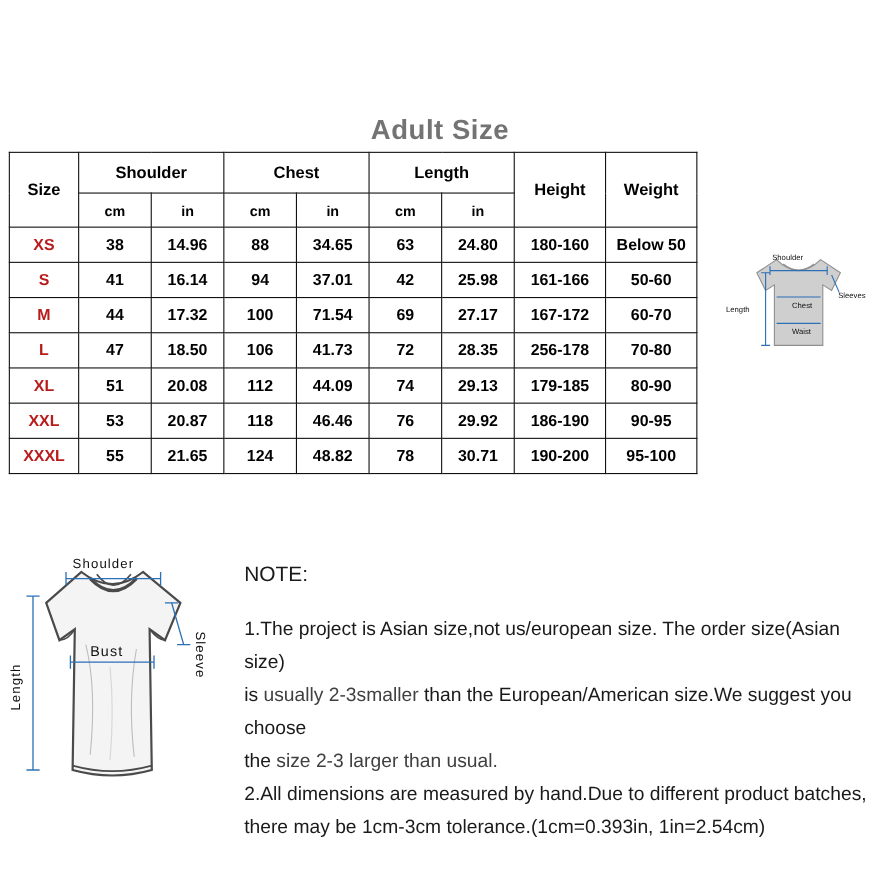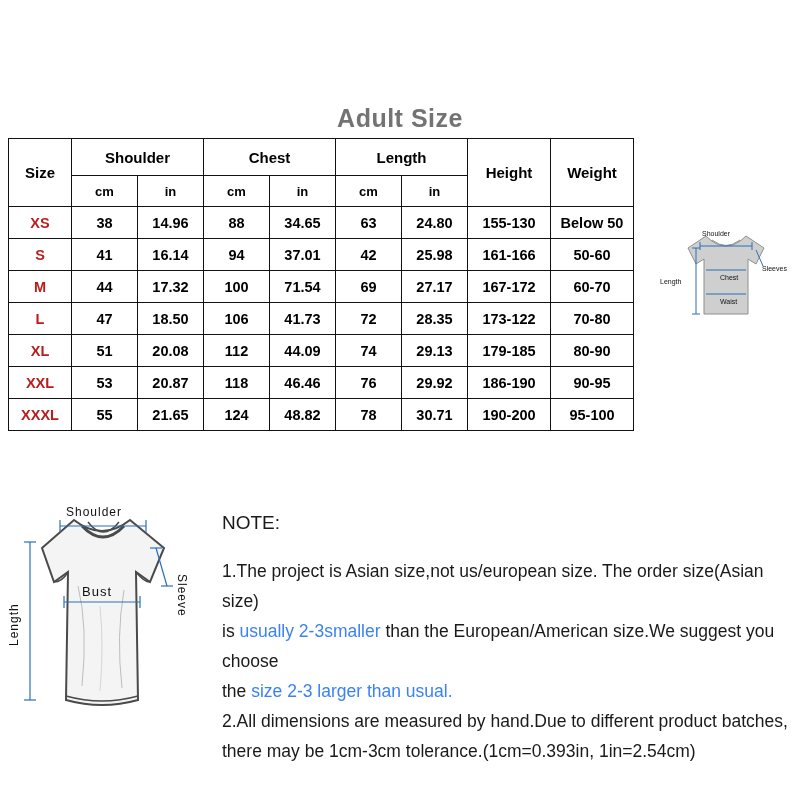--- a/index.html
+++ b/index.html
@@ -105,21 +105,21 @@
     width: 570px;
     color: #1a1a1a;
     font-size: 17.5px;
     line-height: 30px;
   }
   .note-head {
     font-size: 19px;
     margin-bottom: 18px;
   }
   .note-line { white-space: normal; }
-  .red { color: #3b82f6; }
+  .red { color: #404040; }
 </style>
 </head>
 <body>
 
 <div id="page">
 
   <div class="title">Adult Size</div>
 
   <table class="size-table">
     <tbody>
@@ -141,21 +141,21 @@
       </tr>
 
       <tr class="data-row">
         <td class="size-col">XS</td>
         <td>38</td>
         <td>14.96</td>
         <td>88</td>
         <td>34.65</td>
         <td>63</td>
         <td>24.80</td>
-        <td>155-130</td>
+        <td>180-160</td>
         <td>Below 50</td>
       </tr>
       <tr class="data-row">
         <td class="size-col">S</td>
         <td>41</td>
         <td>16.14</td>
         <td>94</td>
         <td>37.01</td>
         <td>42</td>
         <td>25.98</td>
@@ -174,21 +174,21 @@
         <td>60-70</td>
       </tr>
       <tr class="data-row">
         <td class="size-col">L</td>
         <td>47</td>
         <td>18.50</td>
         <td>106</td>
         <td>41.73</td>
         <td>72</td>
         <td>28.35</td>
-        <td>173-122</td>
+        <td>256-178</td>
         <td>70-80</td>
       </tr>
       <tr class="data-row">
         <td class="size-col">XL</td>
         <td>51</td>
         <td>20.08</td>
         <td>112</td>
         <td>44.09</td>
         <td>74</td>
         <td>29.13</td>

